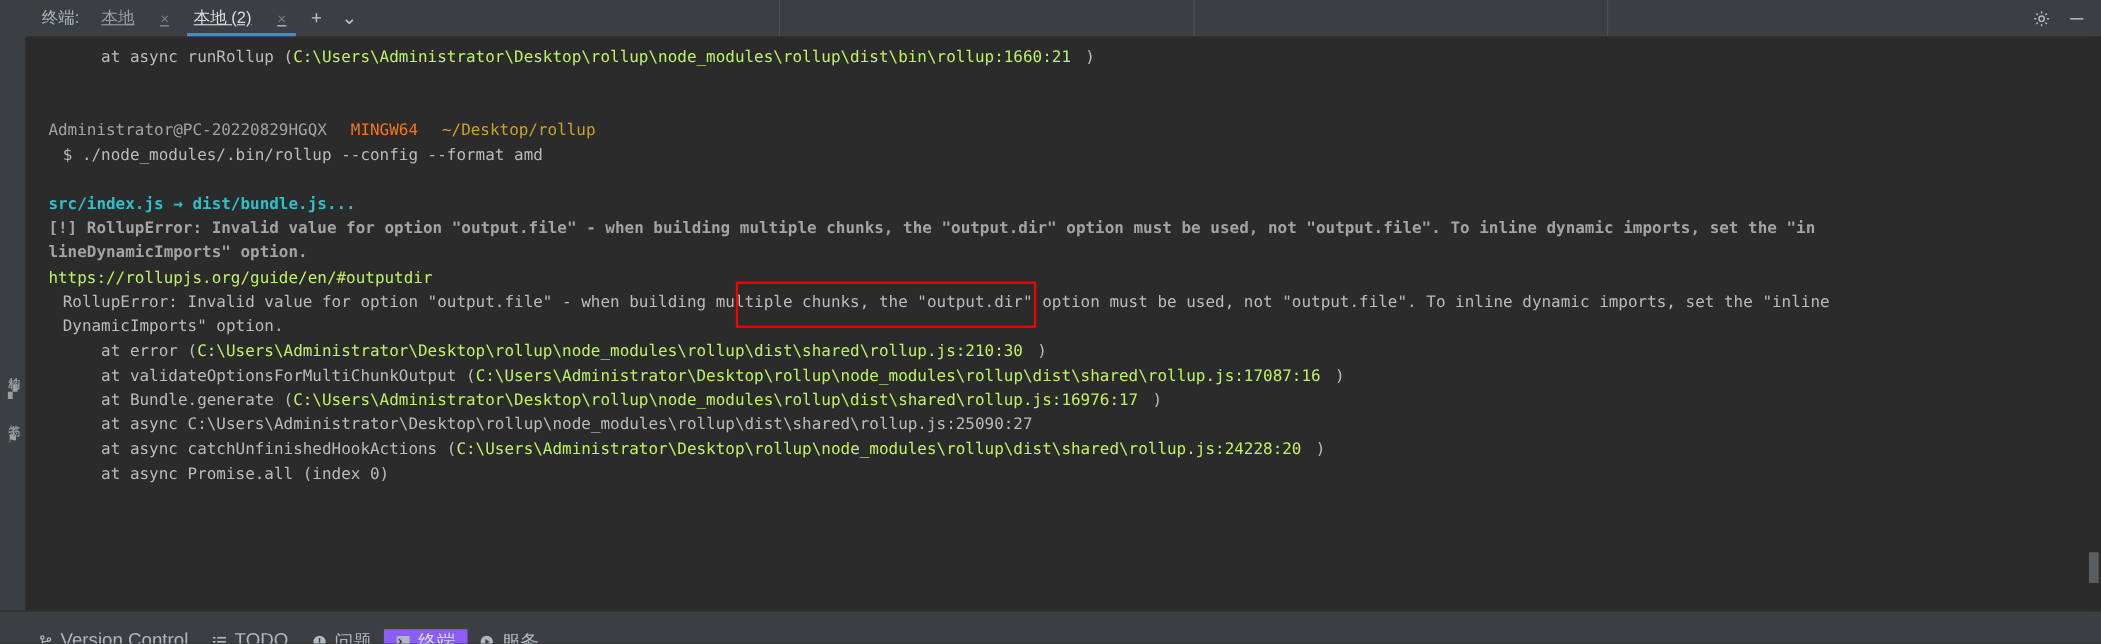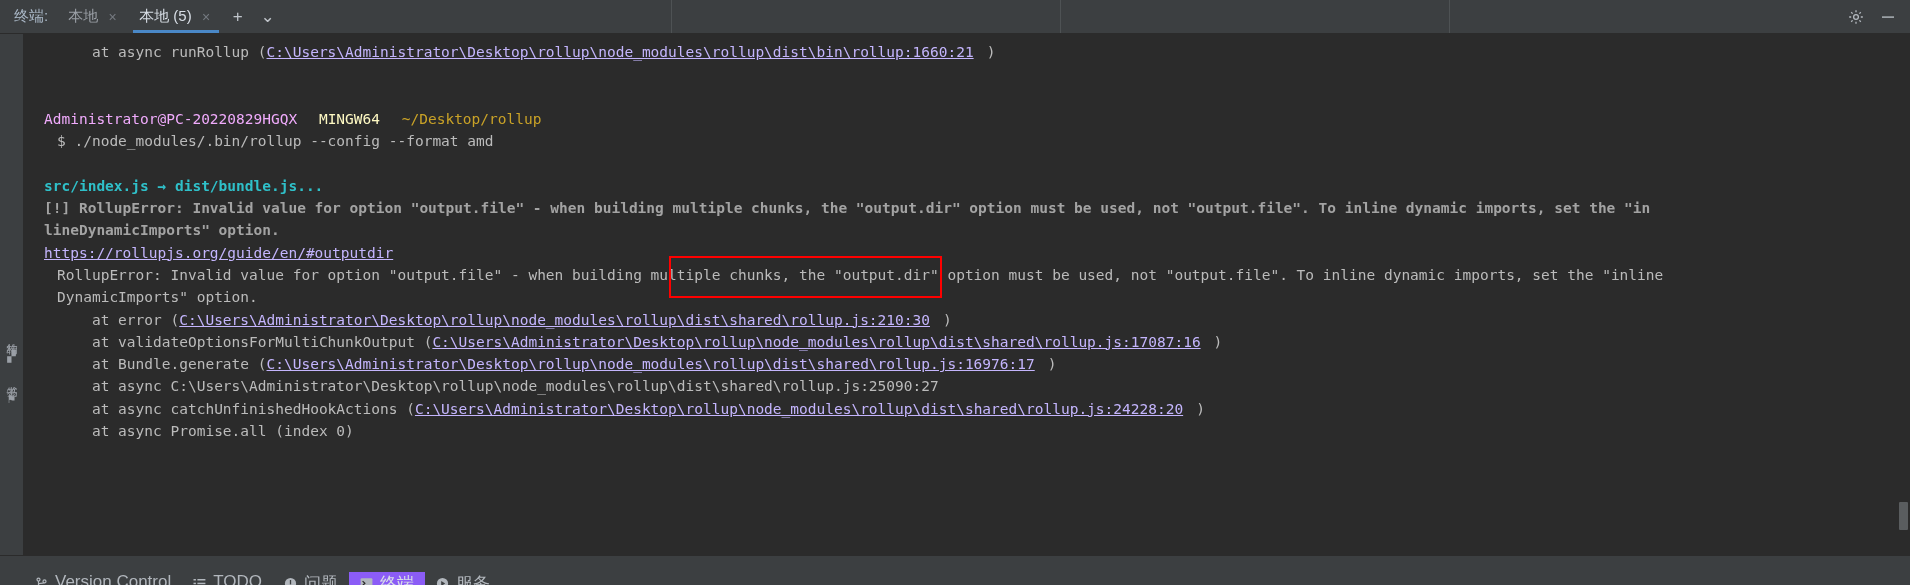--- a/index.html
+++ b/index.html
@@ -15,33 +15,35 @@
     background: #3c3f41;
   }
 
   
   .tabbar {
     height: 34px; flex: 0 0 34px;
     background: #3c3f41;
     display: flex; align-items: stretch;
     border-bottom: 1px solid #2b2b2b;
     position: relative;
+    margin-left: 24px;
   }
   .tabbar-label {
     display: flex; align-items: center;
     padding: 0 10px 0 14px;
     color: #a9b7c6; font-size: 15px;
     white-space: nowrap;
   }
   .tab {
     display: flex; align-items: center;
-    padding: 0 10px; gap: 8px;
+    padding: 0 10px; gap: 21px;
     color: #9a9fa6; font-size: 15px;
     white-space: nowrap; cursor: pointer;
     position: relative;
+    text-decoration: underline;
   }
   .tab.active { color: #d8dee6; }
   .tab.active::after {
     content: ""; position: absolute;
     left: 4px; right: 4px; bottom: 0; height: 3px;
     background: #4a88c7;
   }
   .tab-close {
     color: #757a80; font-size: 14px; line-height: 1;
     width: 13px; text-align: center;
@@ -86,23 +88,23 @@
     padding: 7px 0 0 20px;
     font-family: "DejaVu Sans Mono", "Liberation Mono", monospace;
     font-size: 14.5px;
     line-height: 22.3px;
     color: #bbbbbb;
     overflow: hidden;
     white-space: pre;
   }
   .ln { height: 22.3px; white-space: pre; }
   .blank { height: 22.3px; }
-  .lnk { color: #c4b5fd; text-decoration: underline; }
-  .green { color: #f0abfc; }
-  .purple { color: #fef9c3; }
+  .lnk { color: #bef264; }
+  .green { color: #a3a3a3; }
+  .purple { color: #f97316; }
   .yellow { color: #c9a227; }
   .cyan { color: #2fc0c9; font-weight: bold; text-align: center; }
   .err { color: #a3a3a3; font-weight: bold; }
   .plain { color: #bbbbbb; margin-left: 13px; }
 
   
   .annot-box {
     position: absolute;
     left: 645px; top: 222px;
     width: 273px; height: 42px;
@@ -146,21 +148,21 @@
 
   <div class="tabbar">
     <div class="tabbar-label">终端:</div>
 
     <div class="tab">
       <span>本地</span>
       <span class="tab-close">×</span>
     </div>
 
     <div class="tab active">
-      <span>本地 (5)</span>
+      <span>本地 (2)</span>
       <span class="tab-close">×</span>
     </div>
 
     <div class="tabbar-btn">+</div>
     <div class="tabbar-btn">⌄</div>
 
     <div class="tabbar-filler">
       <div class="filler-seg"></div>
       <div class="filler-seg"></div>
       <div class="filler-seg"></div>

